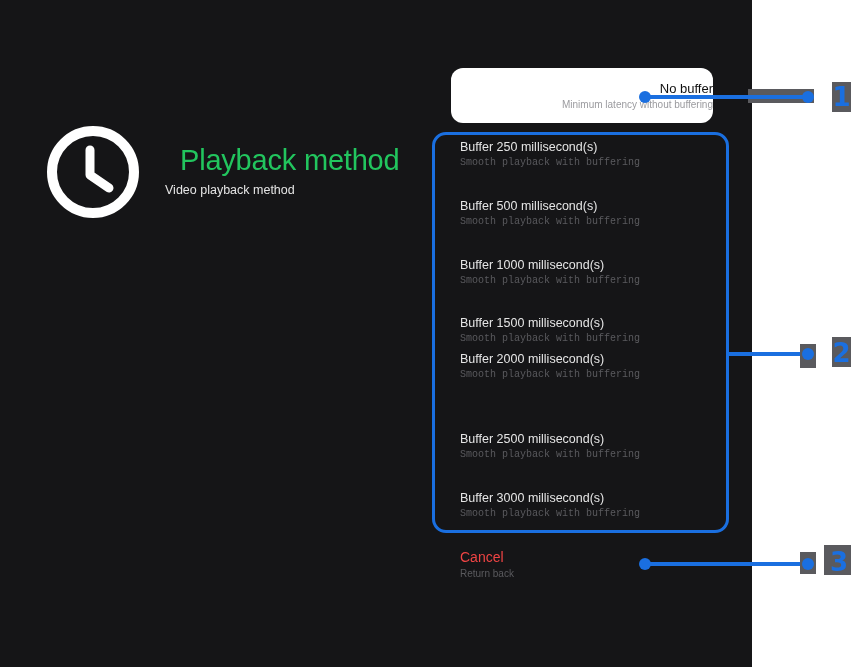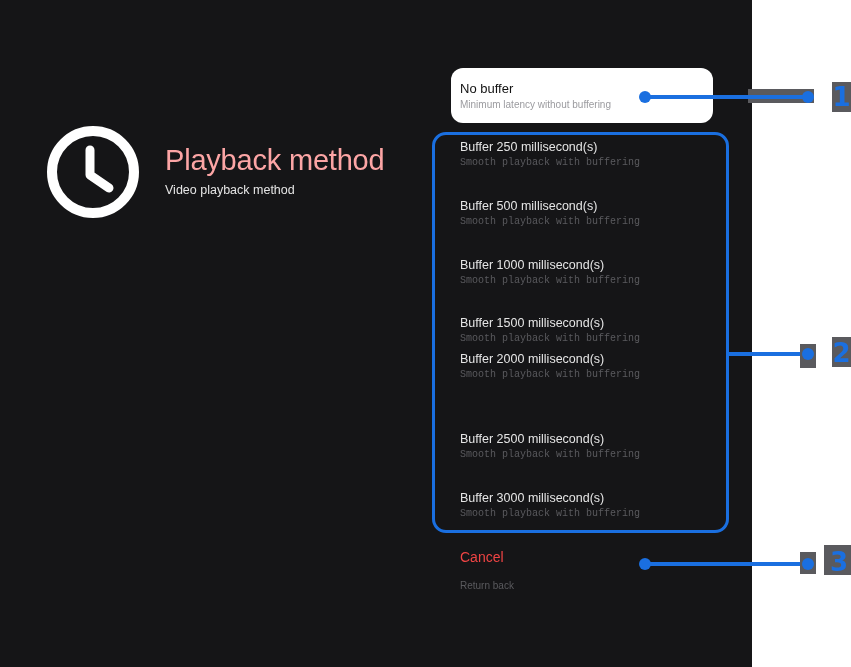--- a/index.html
+++ b/index.html
@@ -9,48 +9,48 @@
       font-family: "Liberation Sans", "DejaVu Sans", sans-serif;
     }
     .screen {
       position: absolute; left: 0; top: 0; width: 752px; height: 667px;
       background: #151517;
     }
     .clock {
       position: absolute; left: 46px; top: 125px; width: 94px; height: 94px;
     }
     .title {
-      position: absolute; left: 165px; top: 144px;
-      color: #fca5a5; font-size: 29px; letter-spacing: -0.2px;
+      position: absolute; left: 180px; top: 144px;
+      color: #22c55e; font-size: 29px; letter-spacing: -0.2px;
     }
     .subtitle {
       position: absolute; left: 165px; top: 183px;
       color: #e5e5e5; font-size: 12.5px;
     }
     .opt {
       position: absolute; left: 451px; width: 262px; height: 55px;
       border-radius: 12px; box-sizing: border-box; padding: 13px 0 0 9px;
     }
-    .opt.selected { background: #ffffff; top: 68px; }
+    .opt.selected { background: #ffffff; top: 68px; text-align: right; }
     .opt .lbl { font-size: 13px; color: #f2f2f2; line-height: 15px; }
     .opt .desc { font-size: 10px; color: #5e5e62; line-height: 13px; margin-top: 2px; }
     .opt.selected .lbl { color: #111111; }
     .opt.selected .desc { color: #9b9b9f; }
     .group-box {
       position: absolute; left: 432px; top: 132px; width: 297px; height: 401px;
       border: 3px solid #1a6fe0; border-radius: 14px; box-sizing: border-box;
     }
     .item {
       position: absolute; left: 460px; width: 250px;
     }
     .item .lbl { font-size: 12.5px; color: #e5e5e5; line-height: 15px; }
     .item .desc { font-size: 10px; color: #5a5a5e; line-height: 13px; margin-top: 1px; font-family: Liberation Mono, monospace; }
     .cancel { position: absolute; left: 460px; top: 550px; }
     .cancel .lbl { font-size: 14px; color: #ef4444; line-height: 15px; }
-    .cancel .desc { font-size: 10px; color: #5a5a5e; line-height: 13px; margin-top: 14px; }
+    .cancel .desc { font-size: 10px; color: #5a5a5e; line-height: 13px; margin-top: 2px; }
 
     .line { position: absolute; background: #1a6fe0; height: 4px; }
     .dot { position: absolute; width: 12px; height: 12px; border-radius: 50%; background: #1a6fe0; }
     .grey { position: absolute; background: #5a5a5e; }
     .num {
       position: absolute; font-family: "DejaVu Sans", sans-serif; font-weight: bold;
       color: #1a6fe0; font-size: 26px; line-height: 28px; text-align: center;
     }
   </style>
 </head>

